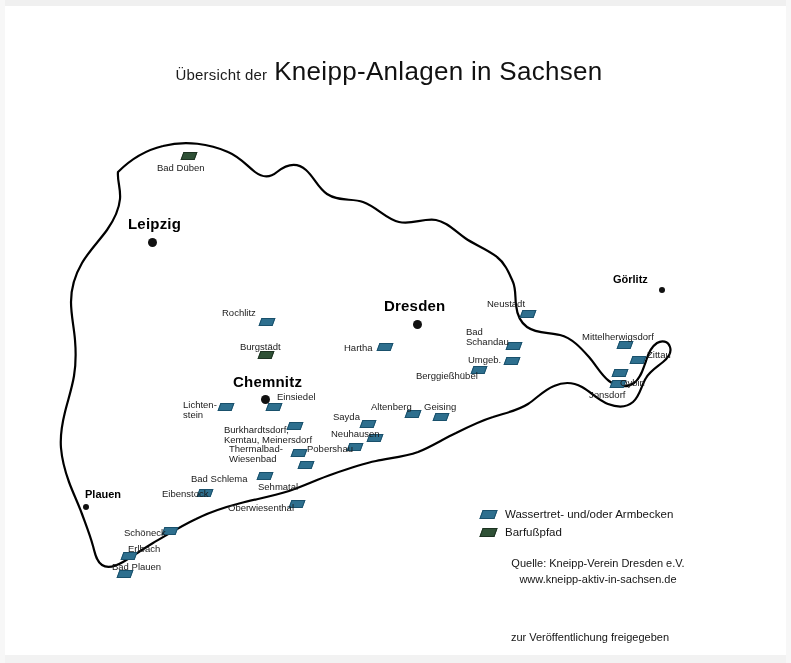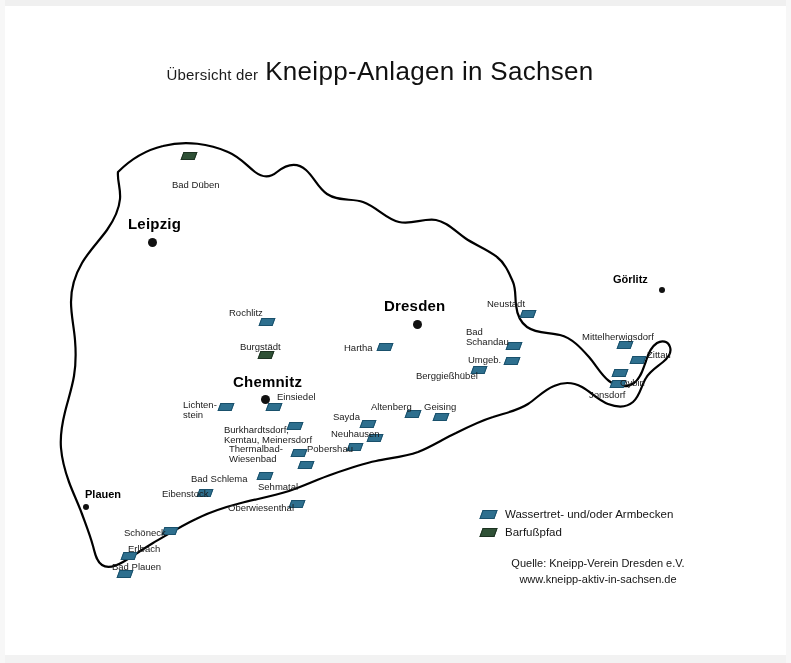--- a/index.html
+++ b/index.html
@@ -43,20 +43,21 @@
   }
 
   
   .title-wrap {
     position: absolute;
     left: 0;
     top: 56px;
     width: 760px;
     text-align: center;
     white-space: nowrap;
+    padding-left: 9px;
   }
   .title-small {
     font-size: 15px;
     color: #1b1b1b;
     letter-spacing: 0.2px;
   }
   .title-main {
     font-size: 26px;
     color: #111111;
     letter-spacing: 0.3px;
@@ -241,23 +242,23 @@
            C76,364 76,352 75,340
            C74,327 71,315 71,302
            C71,288 75,275 82,263
            C89,251 99,241 107,230
            C114,220 119,210 120,199
            C121,189 117,180 118,172 Z"></path>
     </svg>
 
     <div id="places-layer">
         <div class="marker green" style="left: 182px; top: 152px;"></div>
-        <div class="lbl" style="left: 172px; top: 163px; margin-top: 17px;">Bad Düben</div>
+        <div class="lbl" style="left: 157px; top: 163px;">Bad Düben</div>
         <div class="marker" style="left: 260px; top: 318px;"></div>
-        <div class="lbl" style="left: 229px; top: 308px;">Rochlitz</div>
+        <div class="lbl" style="left: 222px; top: 308px;">Rochlitz</div>
         <div class="marker green" style="left: 259px; top: 351px;"></div>
         <div class="lbl" style="left: 228px; top: 342px; padding-left: 12px;">Burgstädt</div>
         <div class="marker" style="left: 378px; top: 343px;"></div>
         <div class="lbl" style="left: 344px; top: 343px;">Hartha</div>
         <div class="marker" style="left: 521px; top: 310px;"></div>
         <div class="lbl" style="left: 487px; top: 299px;">Neustadt</div>
         <div class="marker" style="left: 507px; top: 342px;"></div>
         <div class="lbl" style="left: 466px; top: 327px;">Bad
 Schandau</div>
         <div class="marker" style="left: 505px; top: 357px;"></div>
@@ -331,14 +332,15 @@
     <div class="legend-row">
       <span class="legend-swatch"></span>
       <span class="legend-text">Wassertret- und/oder Armbecken</span>
     </div>
     <div class="legend-row">
       <span class="legend-swatch green"></span>
       <span class="legend-text">Barfußpfad</span>
     </div>
   </div>
 
+  <div id="footer-note">zur Veröffentlichung freigegeben</div>
 
 </div>
 
 </body></html>

